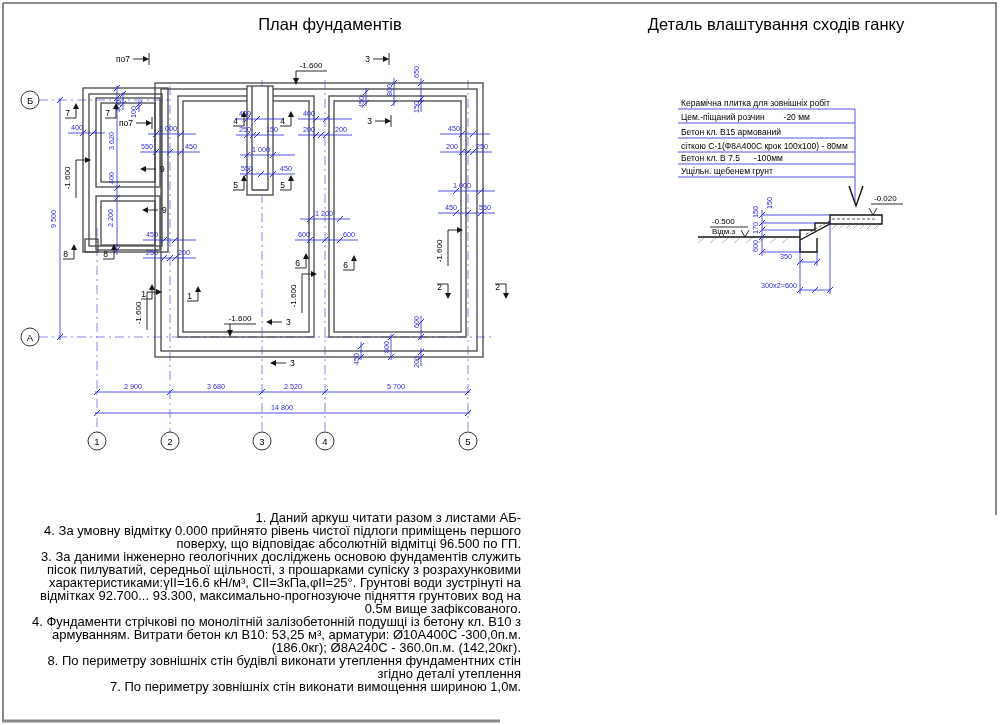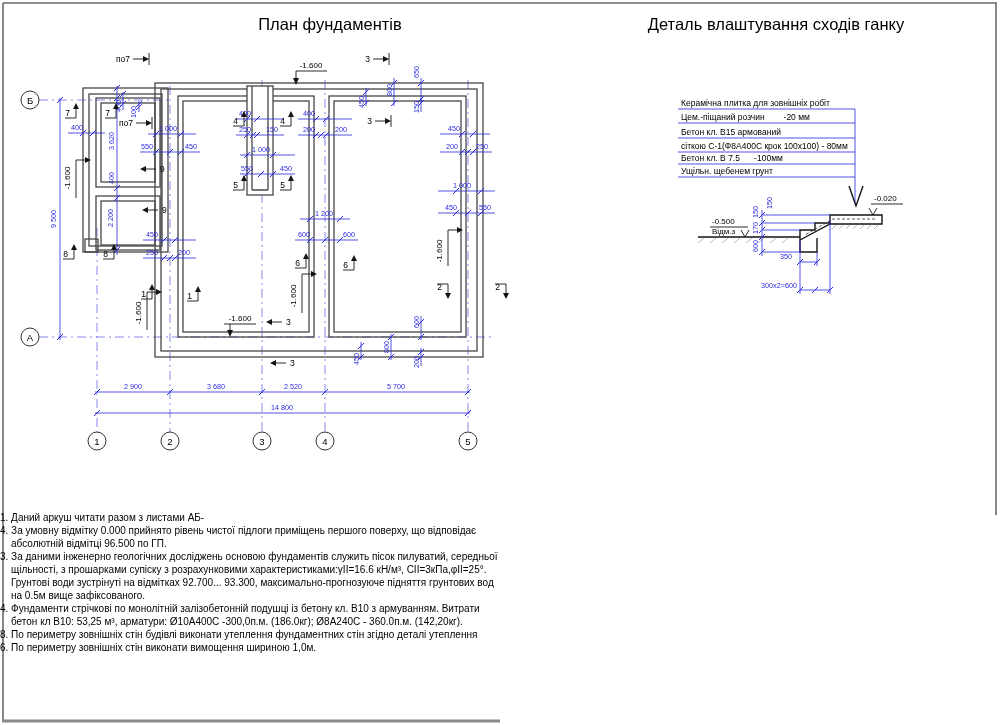--- a/index.html
+++ b/index.html
@@ -1,17 +1,17 @@
 <!DOCTYPE html>
 <html><head>
 <meta charset="utf-8">
 <style>
   html,body{margin:0;padding:0;background:#fff;}
   #sheet{position:relative;width:1000px;height:725px;background:#fff;overflow:hidden;
-         font-family:"Liberation Sans", sans-serif;}
+         font-family:"Liberation Sans", sans-serif;text-align:right;}
   svg{position:absolute;left:0;top:0;}
   
   .frame{stroke:#6a6a6a;stroke-width:1.6;fill:none}
   .frameb{stroke:#8a8a8a;stroke-width:3;fill:none}
   .wall{stroke:#474747;stroke-width:1.3;fill:none}
   .slotbg{fill:#ffffff;stroke:#474747;stroke-width:1.3}
   .axis{stroke:#7b7bea;stroke-width:.9;stroke-dasharray:9 4 2 4;fill:none}
   .dimln{stroke:#2a2ae0;stroke-width:.8;fill:none}
   .tick{stroke:#2a2ae0;stroke-width:1;fill:none}
   .prof{stroke:#151515;stroke-width:1.4;fill:none}
@@ -22,21 +22,21 @@
   .arr{fill:#151515}
   
   text{font-family:"Liberation Sans", sans-serif;}
   .t-title{font-size:16.5px;fill:#000}
   .t-dim{font-size:7.2px;fill:#2a2ae0}
   .t-blk{font-size:8px;fill:#000}
   .t-mark{font-size:8.5px;fill:#000}
   .t-bub{font-size:9.5px;fill:#000}
   .t-layer{font-size:8.5px;fill:#000}
   
-  #notes{position:absolute;left:0;top:511px;width:505px;font-size:10px;line-height:13px;color:#000;}
+  #notes{position:absolute;left:16px;top:511px;width:505px;font-size:13px;line-height:13px;color:#000;}
   #notes p{margin:0;padding-left:11px;text-indent:-11px;}
 </style>
 </head>
 <body>
 
 <div id="sheet">
   <svg id="sheet-svg" width="1000" height="725" viewBox="0 0 1000 725">
 
     <g>
       <line class="frame" x1="3" y1="3" x2="997" y2="3"></line>
@@ -445,15 +445,15 @@
         </g>
     </g>
   </svg>
 
   <div id="notes">
       <p>1. Даний аркуш читати разом з листами АБ-</p>
       <p>4. За умовну відмітку 0.000 прийнято рівень чистої підлоги приміщень першого поверху, що відповідає абсолютній відмітці 96.500 по ГП.</p>
       <p>3. За даними інженерно геологічних досліджень основою фундаментів служить пісок пилуватий, середньої щільності, з прошарками супіску з розрахунковими характеристиками:γII=16.6 кН/м³, СII=3кПа,φII=25°. Грунтові води зустрінуті на відмітках 92.700... 93.300, максимально-прогнозуюче підняття грунтових вод на 0.5м вище зафіксованого.</p>
       <p>4. Фундаменти стрічкові по монолітній залізобетонній подушці із бетону кл. В10 з армуванням. Витрати бетон кл В10: 53,25 м³, арматури: Ø10А400С -300,0п.м. (186.0кг);  Ø8А240С - 360.0п.м. (142,20кг).</p>
       <p>8. По периметру зовнішніх стін будівлі виконати утеплення фундаментних стін згідно деталі утеплення</p>
-      <p>6. По периметру зовнішніх стін виконати вимощення шириною 1,0м.</p>
+      <p>7. По периметру зовнішніх стін виконати вимощення шириною 1,0м.</p>
     </div>
 </div>
 
 </body></html>

